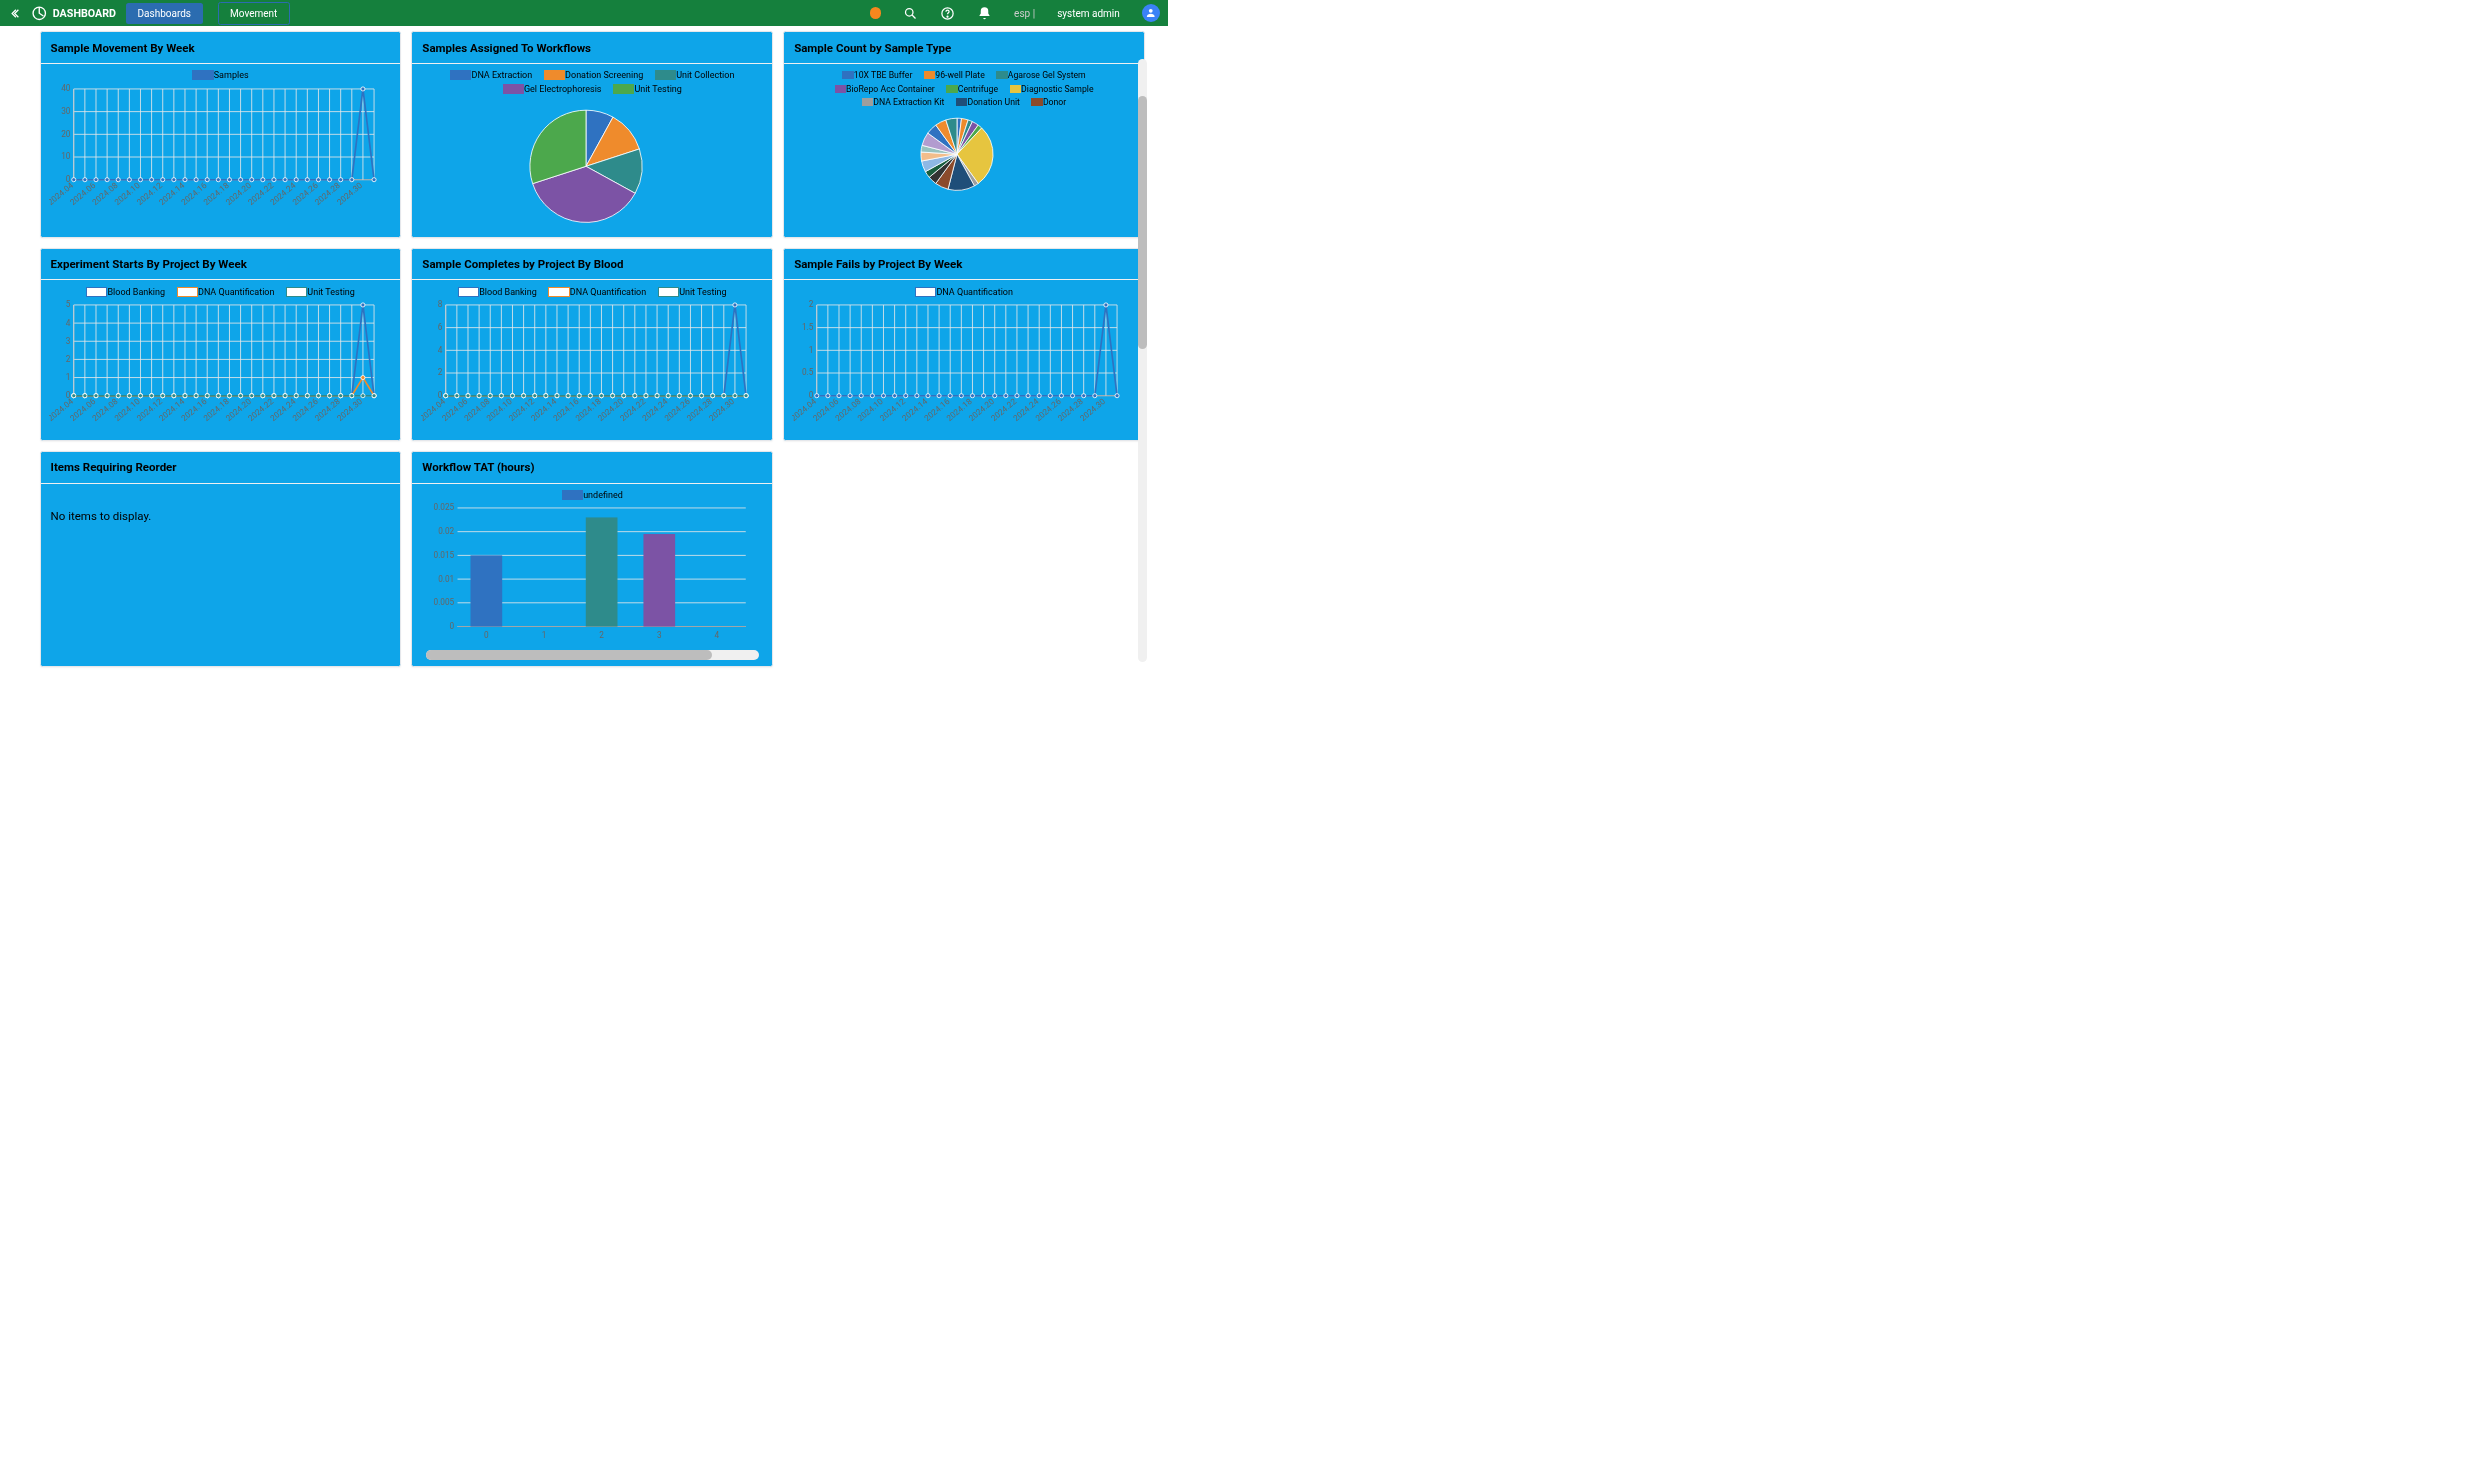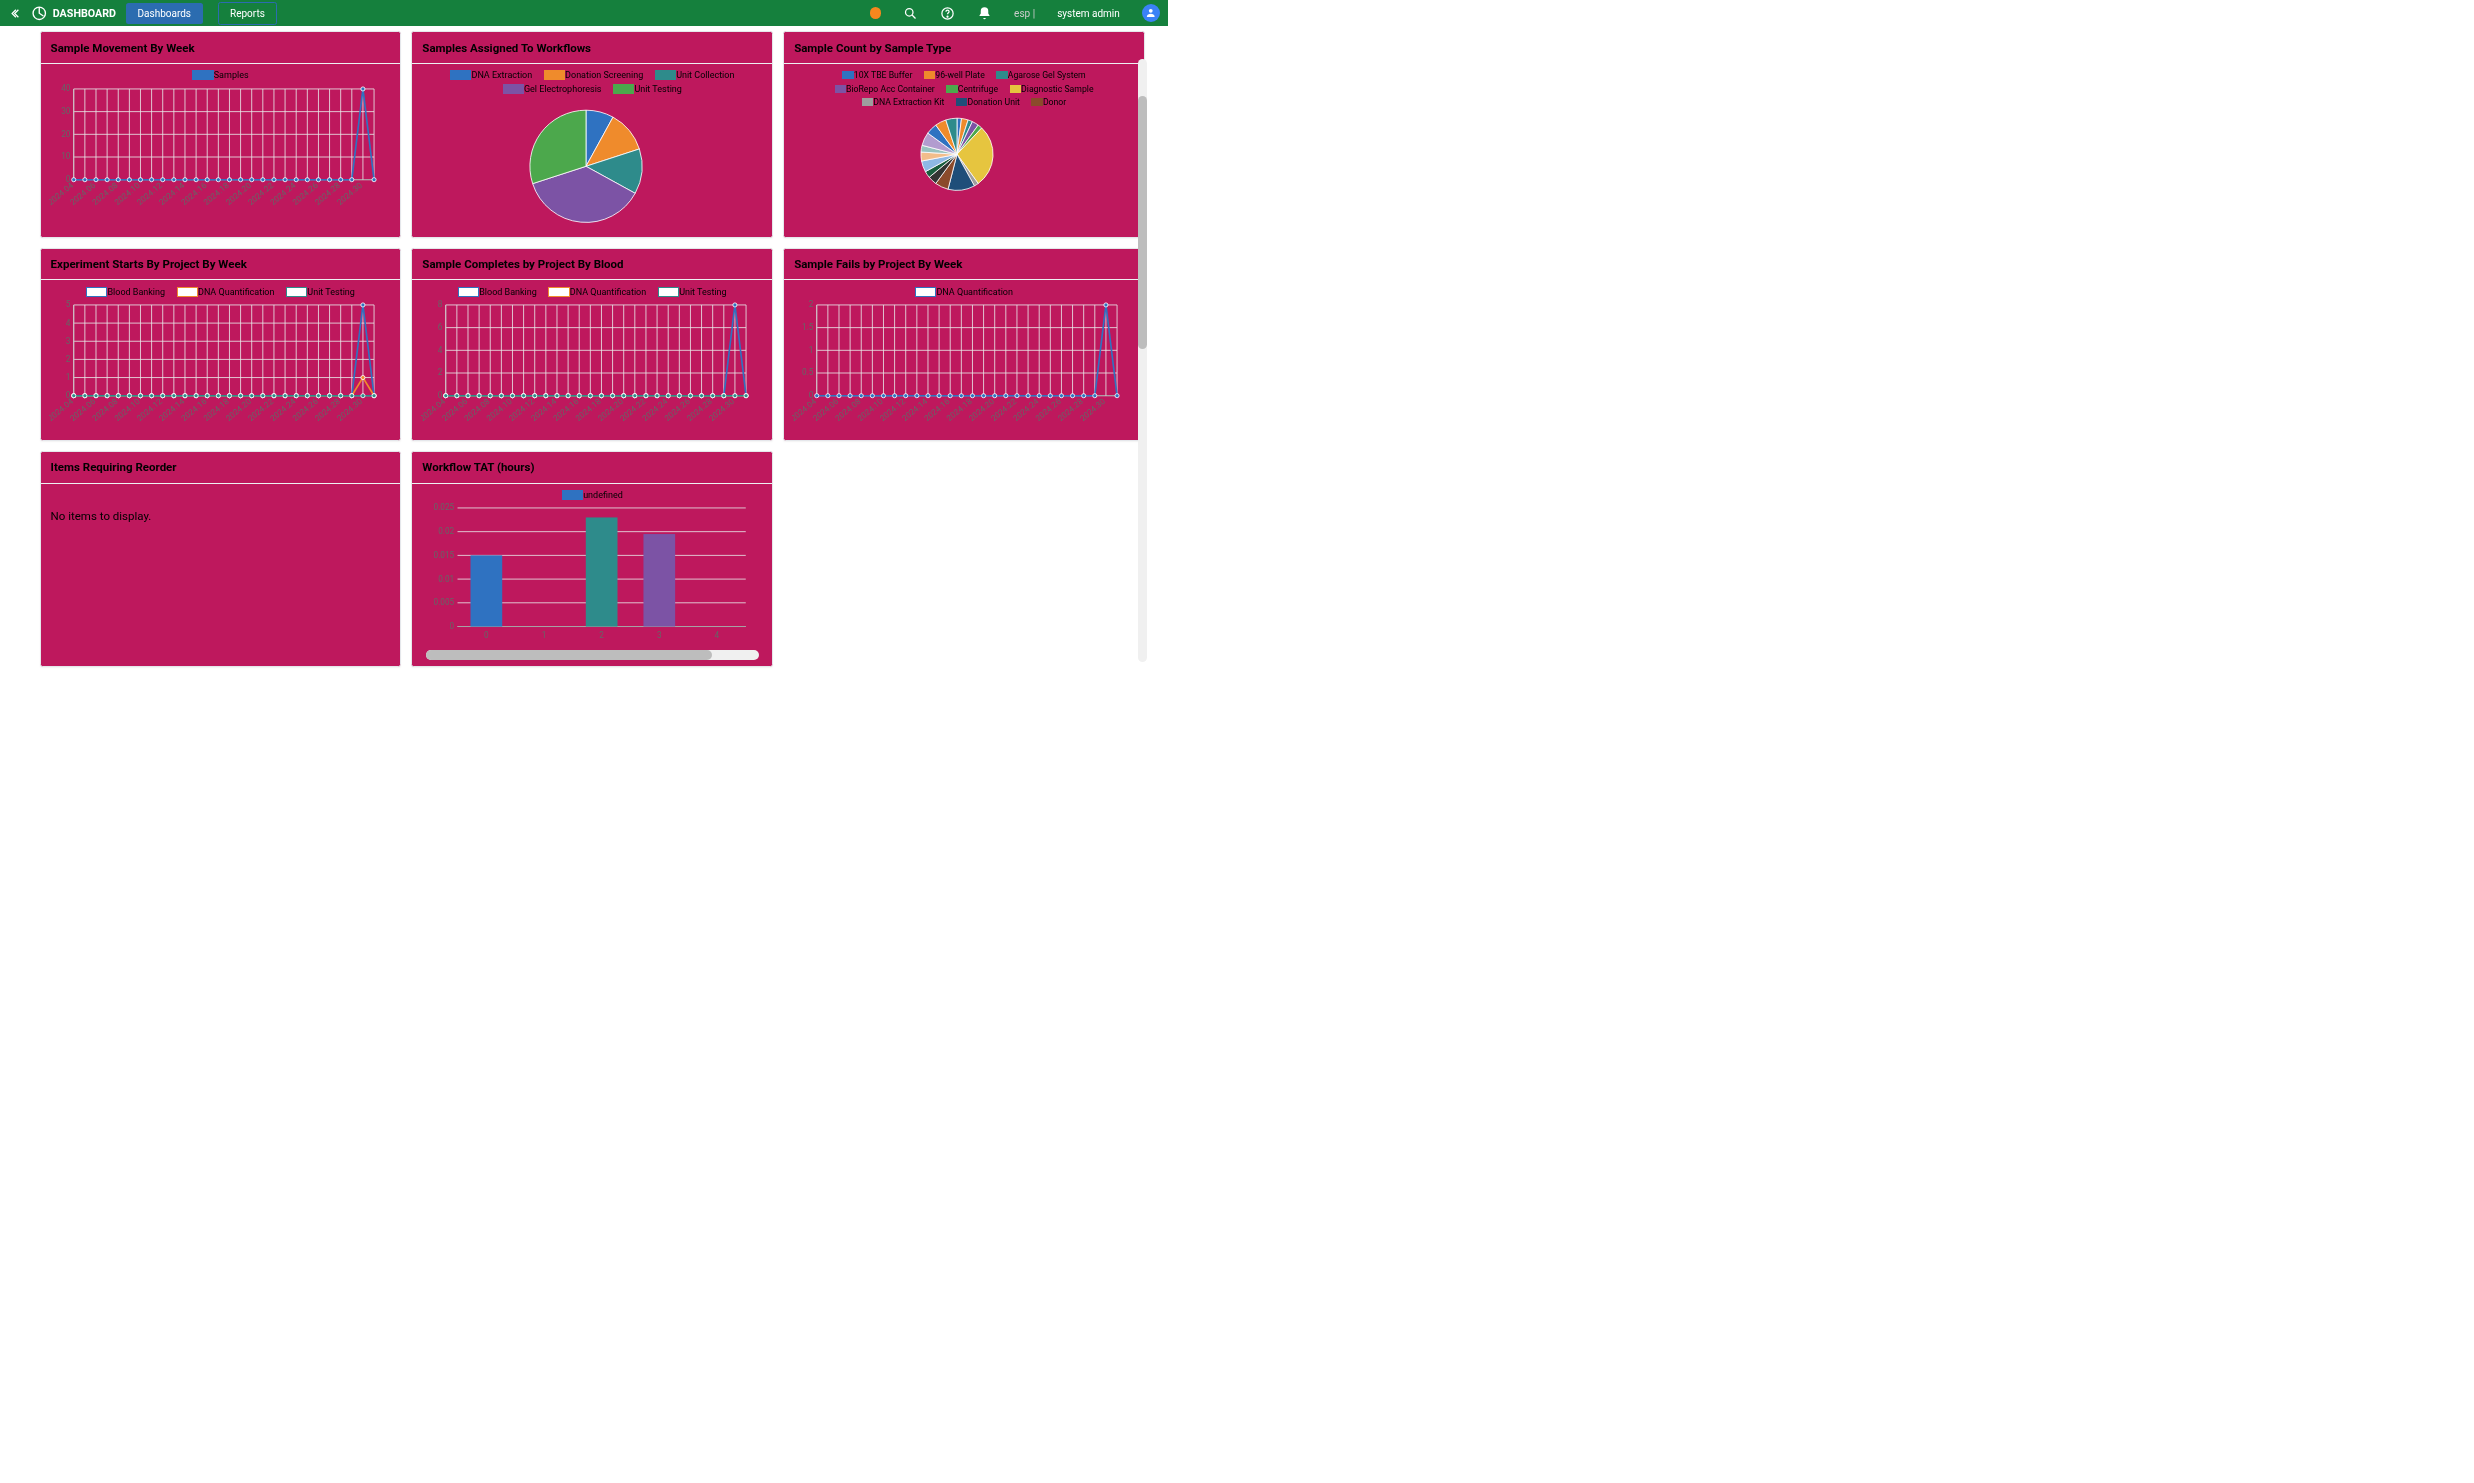--- a/index.html
+++ b/index.html
@@ -13,21 +13,21 @@
 .tab-btn.inactive { border:0.8px solid #2b6cb0; }
 .spacer { flex:1; }
 .top-right { display:flex; align-items:center; gap:22px; font-size:10px; }
 .orange-dot { width:11.5px; height:11.5px; border-radius:50%; background:#f5871e; }
 .icon-btn { width:15px; height:15px; cursor:pointer; color:#fff; }
 .user-txt { color:#ccc; }
 .avatar { width:18px; height:18px; border-radius:50%; background:#3b82f6; display:flex; align-items:center; justify-content:center; }
 
 .main { position:absolute; top:26.4px; left:33px; right:16.5px; bottom:0; overflow-y:auto; overflow-x:hidden; padding:5px 6.6px 8.2px 6.6px; }
 .grid { display:grid; grid-template-columns:repeat(3, 1fr); gap:10px; }
-.card { background:#be185d; border:0.8px solid #e5e7eb; border-radius:2.5px; box-shadow:0 0.8px 1.6px rgba(0,0,0,0.05); }
+.card { background:#0ea5e9; border:0.8px solid #e5e7eb; border-radius:2.5px; box-shadow:0 0.8px 1.6px rgba(0,0,0,0.05); }
 .card-header { padding:8.2px 10px; border-bottom:0.8px solid #eef0f2; font-weight:700; font-size:11.5px; }
 .card-body { padding:6.6px 8.2px 5px 8.2px; position:relative; }
 .legend { display:flex; flex-wrap:wrap; justify-content:center; gap:3.3px 11.5px; font-size:9px; margin-bottom:3.3px; }
 .legend-item { display:flex; align-items:center; gap:0; }
 .swatch { width:21.4px; height:10px; }
 .swatch-box { width:21.4px; height:10px; border:1.6px solid; background:#fff; }
 .swatch-sm { width:11.5px; height:8.2px; }
 .empty-msg { padding:25px 10px; font-size:11.5px; }
 .sb-track { position:absolute; right:5px; top:33px; bottom:8.2px; width:8.2px; background:#f0f0f0; border-radius:5px; }
 .sb-thumb { position:absolute; left:0; top:6%; width:100%; height:42%; background:#bdbdbd; border-radius:5px; }
@@ -48,21 +48,21 @@
       </svg>
   </div>
   <span class="logo-icon">
     <svg width="16.5" height="16.5" viewBox="0 0 24 24" fill="none" stroke="#fff" stroke-width="2">
         <circle cx="12" cy="12" r="9"></circle>
         <path d="M12 3v9l6 4" fill="none"></path>
       </svg>
   </span>
   <span class="page-title-top">DASHBOARD</span>
   <button class="tab-btn active">Dashboards</button>
-  <button class="tab-btn inactive">Reports</button>
+  <button class="tab-btn inactive">Movement</button>
   <div class="spacer"></div>
   <div class="top-right">
     <span class="orange-dot"></span>
     <span class="icon-btn">
       <svg width="15" height="15" viewBox="0 0 24 24" fill="none" stroke="#fff" stroke-width="2">
           <circle cx="10" cy="10" r="6"></circle>
           <line x1="20" y1="20" x2="14.5" y2="14.5"></line>
         </svg>
     </span>
     <span class="icon-btn">

